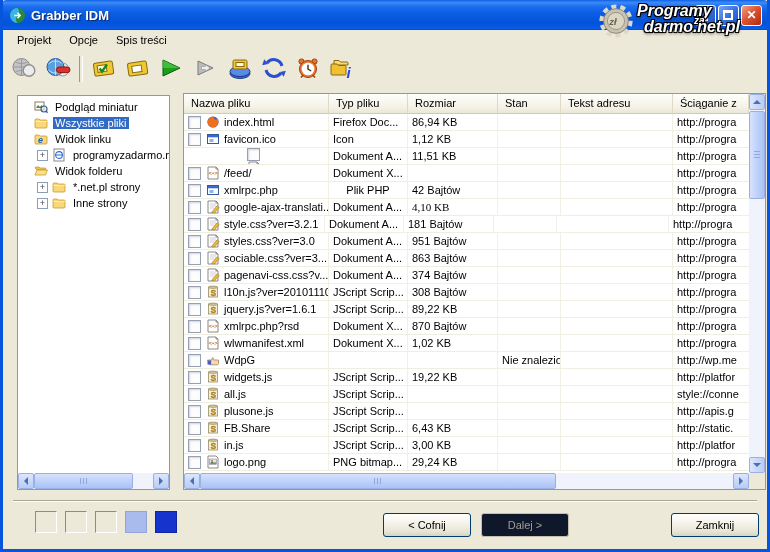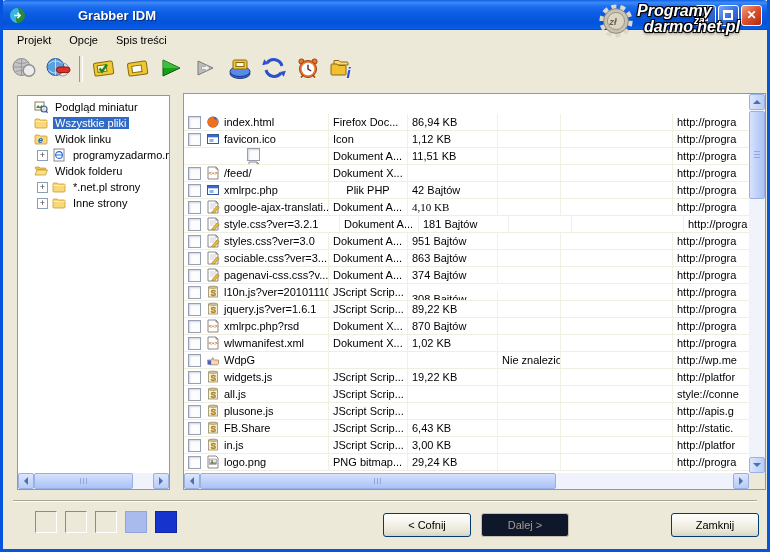--- a/index.html
+++ b/index.html
@@ -2,21 +2,21 @@
 <html><head>
 <meta charset="utf-8">
 <style>
   html,body{margin:0;padding:0;background:#6a819c;font-family:"Liberation Sans",sans-serif;}
   .window{position:relative;width:770px;height:552px;box-sizing:border-box;
     background:#ece9d8;border-left:3px solid #0855dd;border-right:3px solid #0855dd;
     border-bottom:3px solid #0855dd;overflow:hidden;}
   
   .titlebar{position:absolute;top:0;left:-3px;right:-3px;height:30px;
     background:linear-gradient(180deg,#0f62e8 0%,#3d8bf5 9%,#1f6ff0 20%,#0c5ce4 45%,#0353da 78%,#0a5de8 96%,#0443b8 100%);
-    border-radius:7px 7px 0 0;display:flex;align-items:center;padding:0 6px;box-sizing:border-box;gap:47px;}
+    border-radius:7px 7px 0 0;display:flex;align-items:center;padding:0 6px;box-sizing:border-box;}
   .app-icon{width:17px;height:17px;margin:0 5px 0 3px;flex:0 0 auto;}
   .title-text{color:#fff;font-weight:bold;font-size:13px;text-shadow:1px 1px 1px #0a2a6a;}
   .winbtns{position:absolute;top:5px;right:8px;display:flex;gap:2px;z-index:2;}
   .winbtn{width:21px;height:21px;border-radius:3px;border:1px solid #fff;box-sizing:border-box;
     background:linear-gradient(135deg,#7aa6f4 0%,#3a72e0 50%,#1c4fc0 100%);position:relative;cursor:default;}
   .winbtn.close{background:linear-gradient(135deg,#f0a088 0%,#dd5530 45%,#b02a0c 100%);}
   .winbtn .g-min{position:absolute;left:4px;bottom:4px;width:8px;height:3px;background:#fff;}
   .winbtn .g-max{position:absolute;left:4px;top:4px;width:10px;height:10px;border:2px solid #fff;border-top-width:3px;box-sizing:border-box;}
   .winbtn .g-close{position:absolute;left:0;top:2px;width:100%;text-align:center;color:#fff;font-size:12px;font-weight:bold;line-height:15px;}
   
@@ -302,20 +302,28 @@
       <div class="sb-thumb" style="left:16px;right:36px;top:0;bottom:0;">
           <span class="grip-h"></span>
         </div>
       <div class="sb-btn" style="right:0;">
           <span class="tri tri-right"></span>
         </div>
     </div>
   </div>
 
   <div class="table-panel sunken">
+    <div class="thead" id="thead">
+        <div class="th" style="width: 145px;">Nazwa pliku</div>
+        <div class="th" style="width: 79px;">Typ pliku</div>
+        <div class="th" style="width: 90px;">Rozmiar</div>
+        <div class="th" style="width: 63px;">Stan</div>
+        <div class="th" style="width: 112px;">Tekst adresu</div>
+        <div class="th">Ściąganie z</div>
+      </div>
     <div class="tbody" id="tbody">
         <div class="tr">
           <div class="td c-name" style="width: 145px;">
             <span class="cb"></span>
             <span class="ficon">
               <svg viewBox="0 0 14 14">
                 <circle cx="7" cy="7" r="5.6" fill="#2a5adf"></circle>
                 <path d="M7 1.6a5.4 5.4 0 1 0 5.4 5.4c0-1.6-.7-3-1.8-4 .3 1-.2 1.8-1.2 1.6-1.3-.3-1-1.8-2.4-3z" fill="#f07018"></path>
               </svg>
             </span>
@@ -413,21 +421,21 @@
             </span>
             <span>google-ajax-translati...</span>
           </div>
           <div class="td" style="width: 79px;">Dokument A...</div>
           <div class="td" style="width: 90px; font-family: Liberation Serif, serif;">4,10 KB</div>
           <div class="td" style="width: 63px;"></div>
           <div class="td" style="width: 112px;"></div>
           <div class="td">http://progra</div>
         </div>
         <div class="tr">
-          <div class="td c-name" style="width: 156px;">
+          <div class="td c-name" style="width: 141px;">
             <span class="cb"></span>
             <span class="ficon">
               <svg viewBox="0 0 14 14">
                 <path d="M2 1h8l2 2v10H2z" fill="#fff" stroke="#888"></path>
                 <path d="M10 1v2h2" fill="none" stroke="#888"></path>
                 <path d="M4 4h6M4 6h6M4 8h4" stroke="#c0c0d0" stroke-width=".8"></path>
                 <path d="M5.5 12.5 11 5.8l2.2 1.8-4.7 5.4z" fill="#e8b93c" stroke="#9a7a1a" stroke-width=".6"></path>
               </svg>
             </span>
             <span>style.css?ver=3.2.1</span>
@@ -501,21 +509,21 @@
             <span class="ficon">
               <svg viewBox="0 0 14 14">
                 <rect x="2.5" y="2.2" width="9" height="9.8" fill="#f4efd8" stroke="#9a8a5a" stroke-width=".8"></rect>
                 <ellipse cx="7" cy="2.2" rx="4.5" ry="1.1" fill="#d8cfae" stroke="#9a8a5a" stroke-width=".8"></ellipse>
                 <text x="4.4" y="10.8" font-size="8.5" font-weight="bold" fill="#d8a018" stroke="#7a5a10" stroke-width=".3">S</text>
               </svg>
             </span>
             <span>l10n.js?ver=20101110</span>
           </div>
           <div class="td" style="width: 79px;">JScript Scrip...</div>
-          <div class="td" style="width: 90px; margin-top: 7px;">308 Bajtów</div>
+          <div class="td" style="width: 90px;">308 Bajtów</div>
           <div class="td" style="width: 63px;"></div>
           <div class="td" style="width: 112px;"></div>
           <div class="td">http://progra</div>
         </div>
         <div class="tr">
           <div class="td c-name" style="width: 145px;">
             <span class="cb"></span>
             <span class="ficon">
               <svg viewBox="0 0 14 14">
                 <rect x="2.5" y="2.2" width="9" height="9.8" fill="#f4efd8" stroke="#9a8a5a" stroke-width=".8"></rect>

